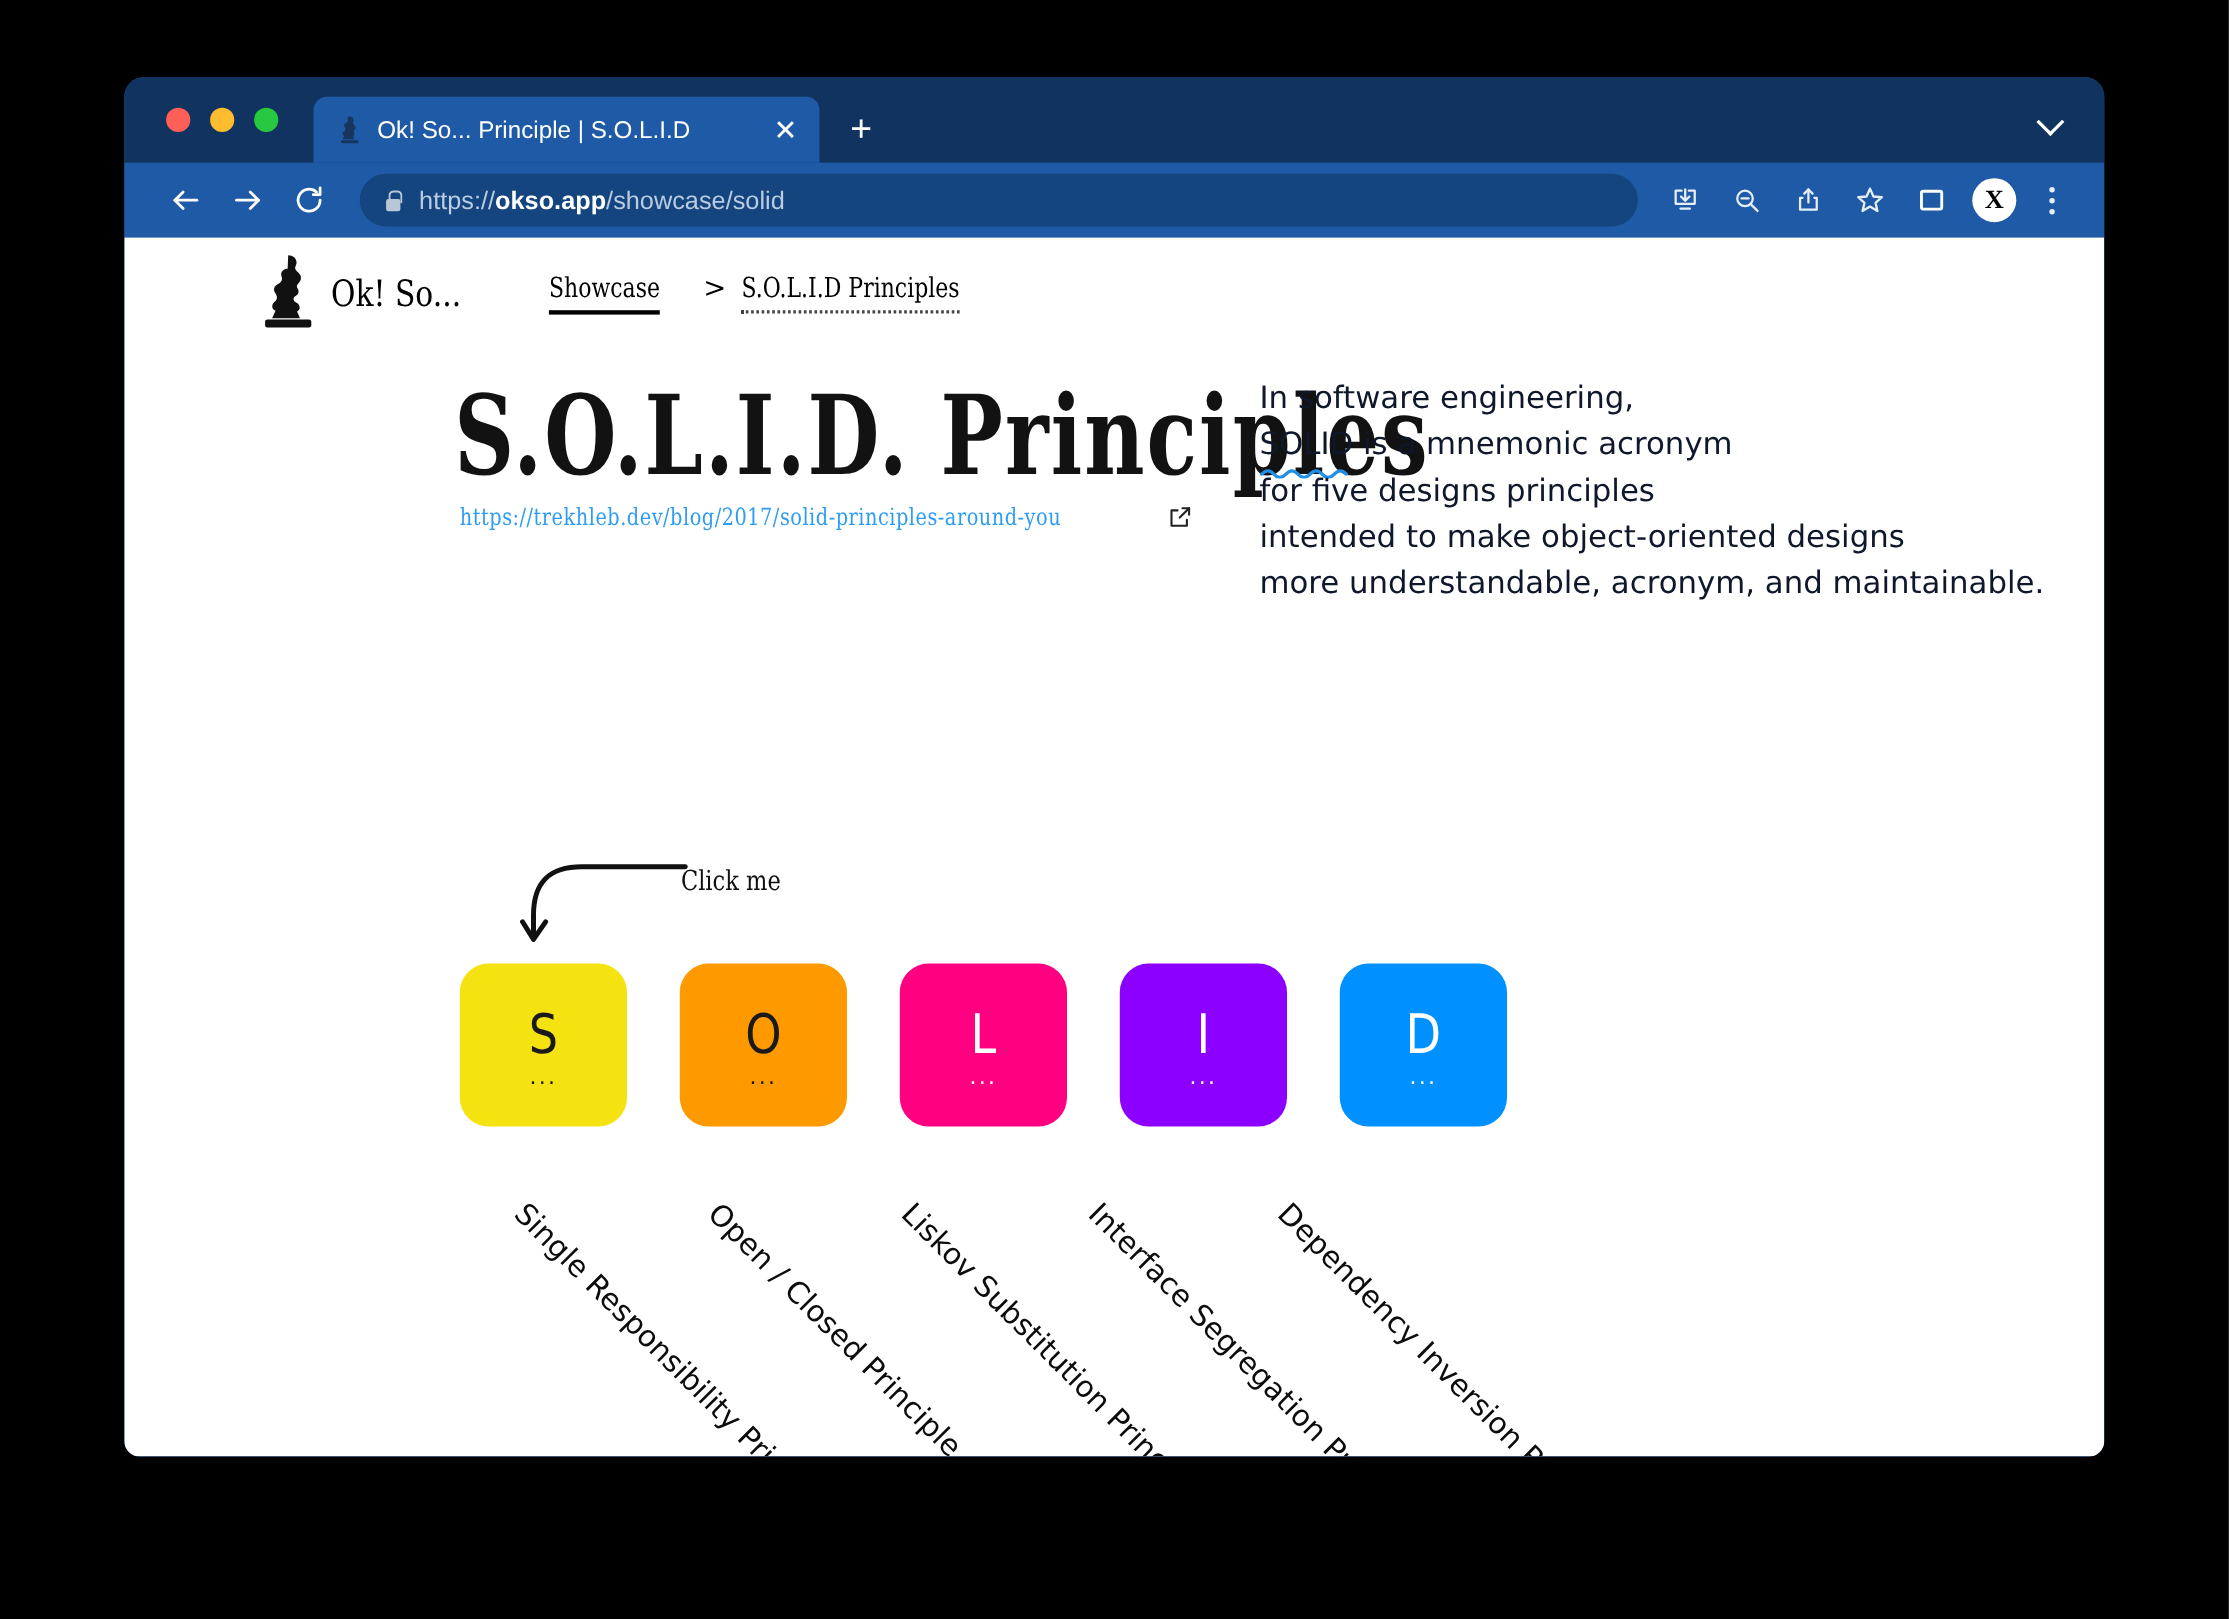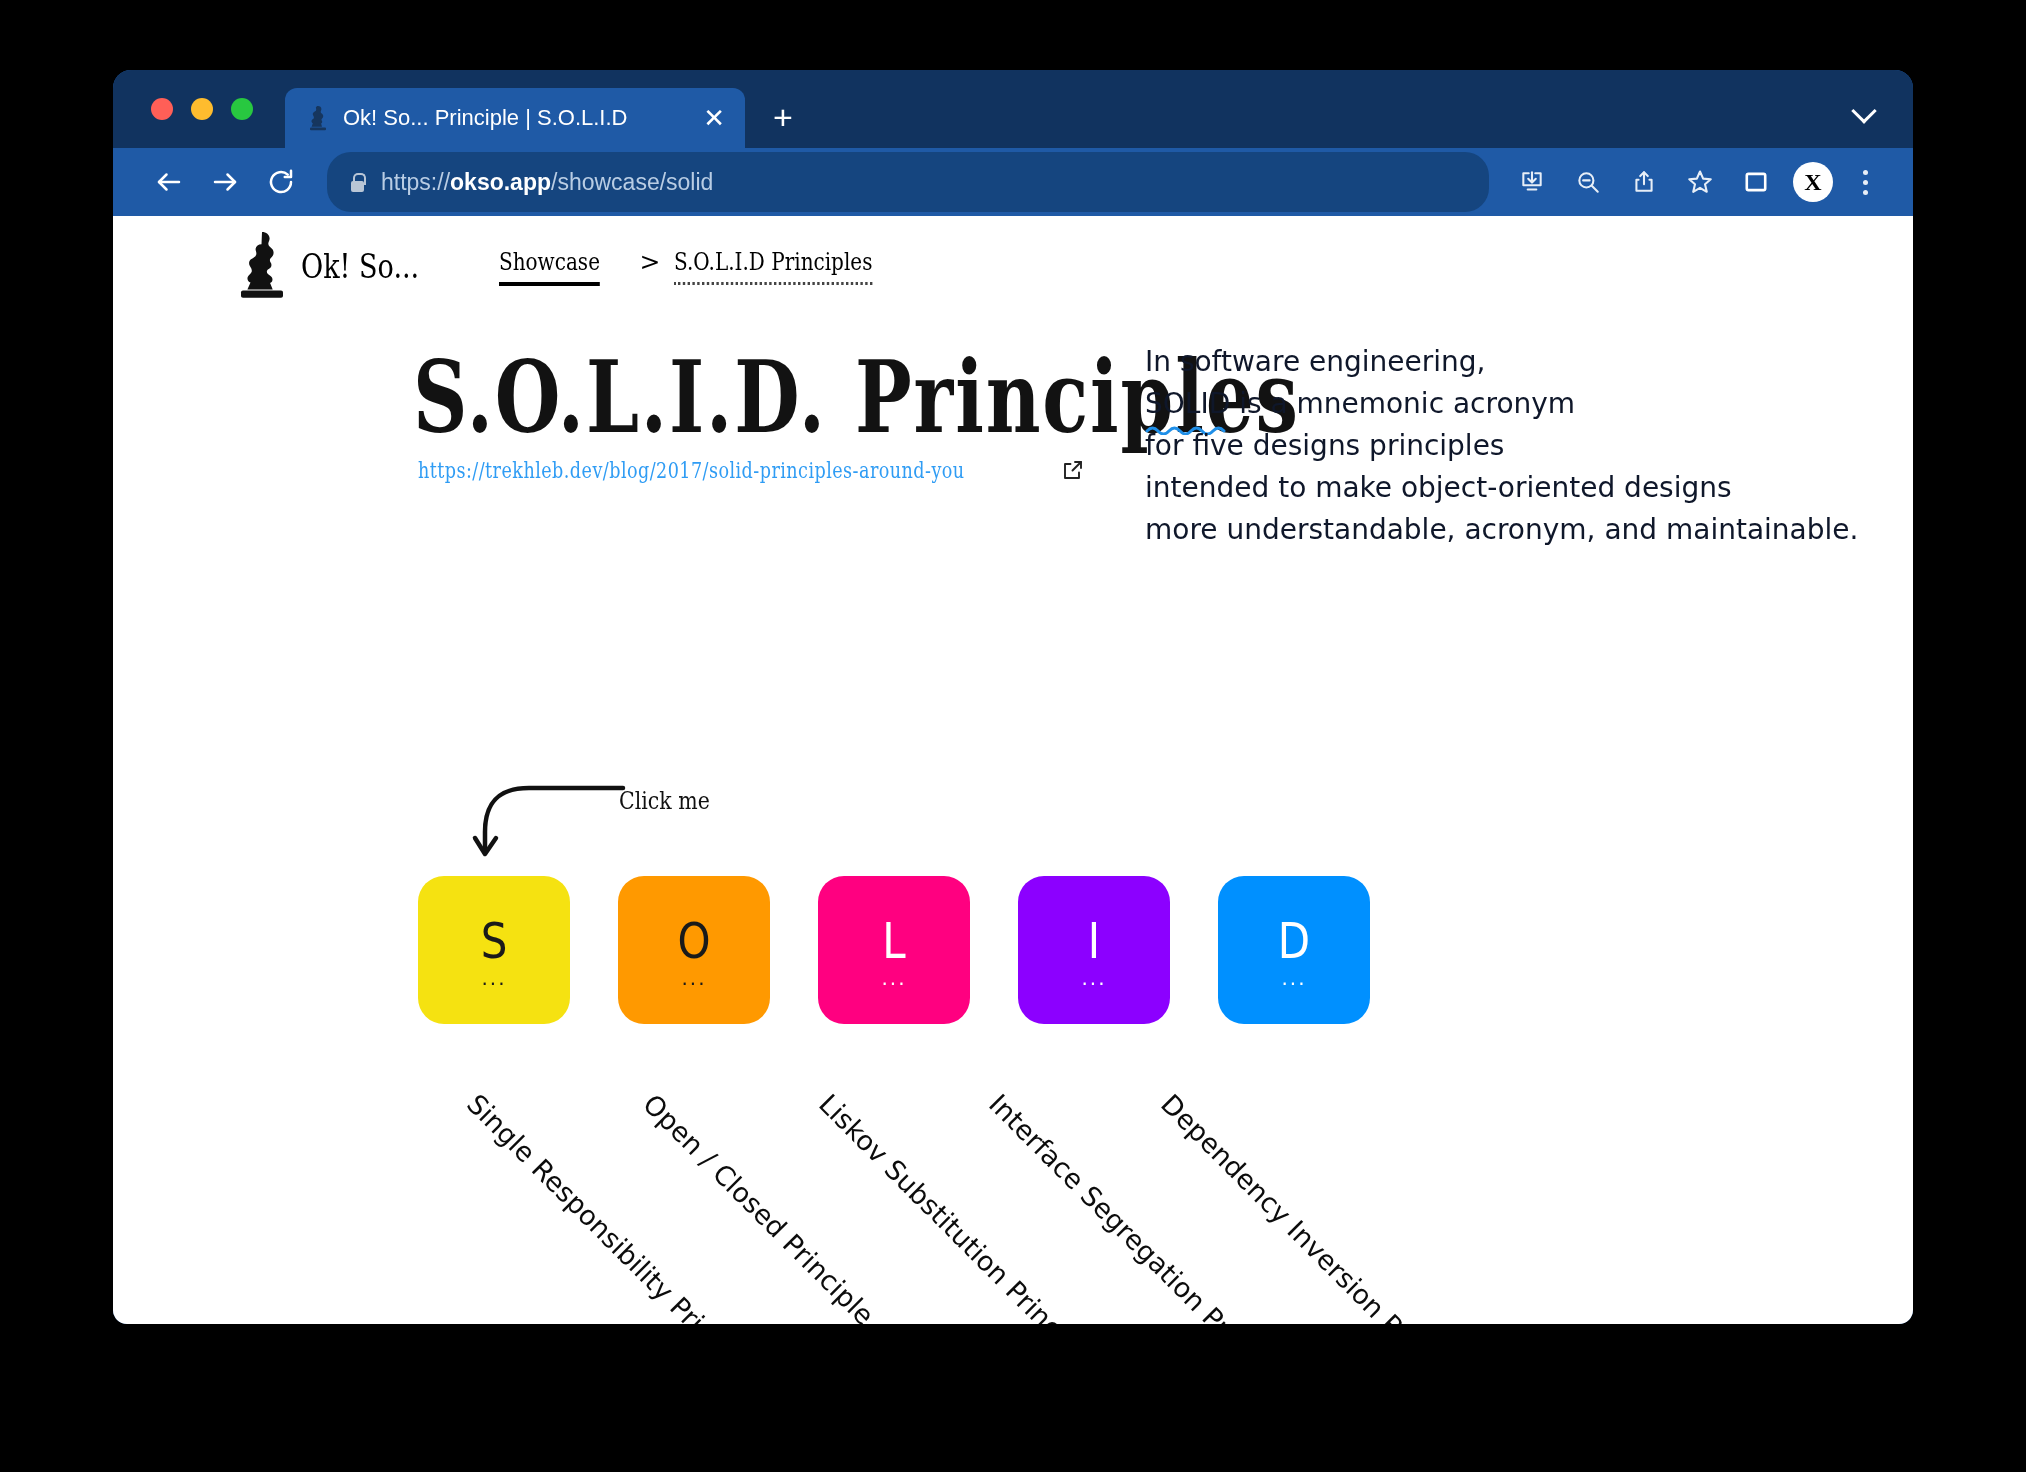--- a/index.html
+++ b/index.html
@@ -108,21 +108,21 @@
     padding: 0 28px;
     gap: 0;
   }
   .nav-btn {
     width: 56px; height: 48px;
     display: flex; align-items: center; justify-content: center;
     color: #ffffff;
   }
   #omnibox {
     flex: 1 1 auto;
-    height: 60px;
+    height: 48px;
     margin: 0 14px 0 18px;
     background: #15457f;
     border-radius: 24px;
     display: flex;
     align-items: center;
     padding: 0 22px;
     gap: 16px;
     max-width: 1380px;
   }
   #lock-icon {

